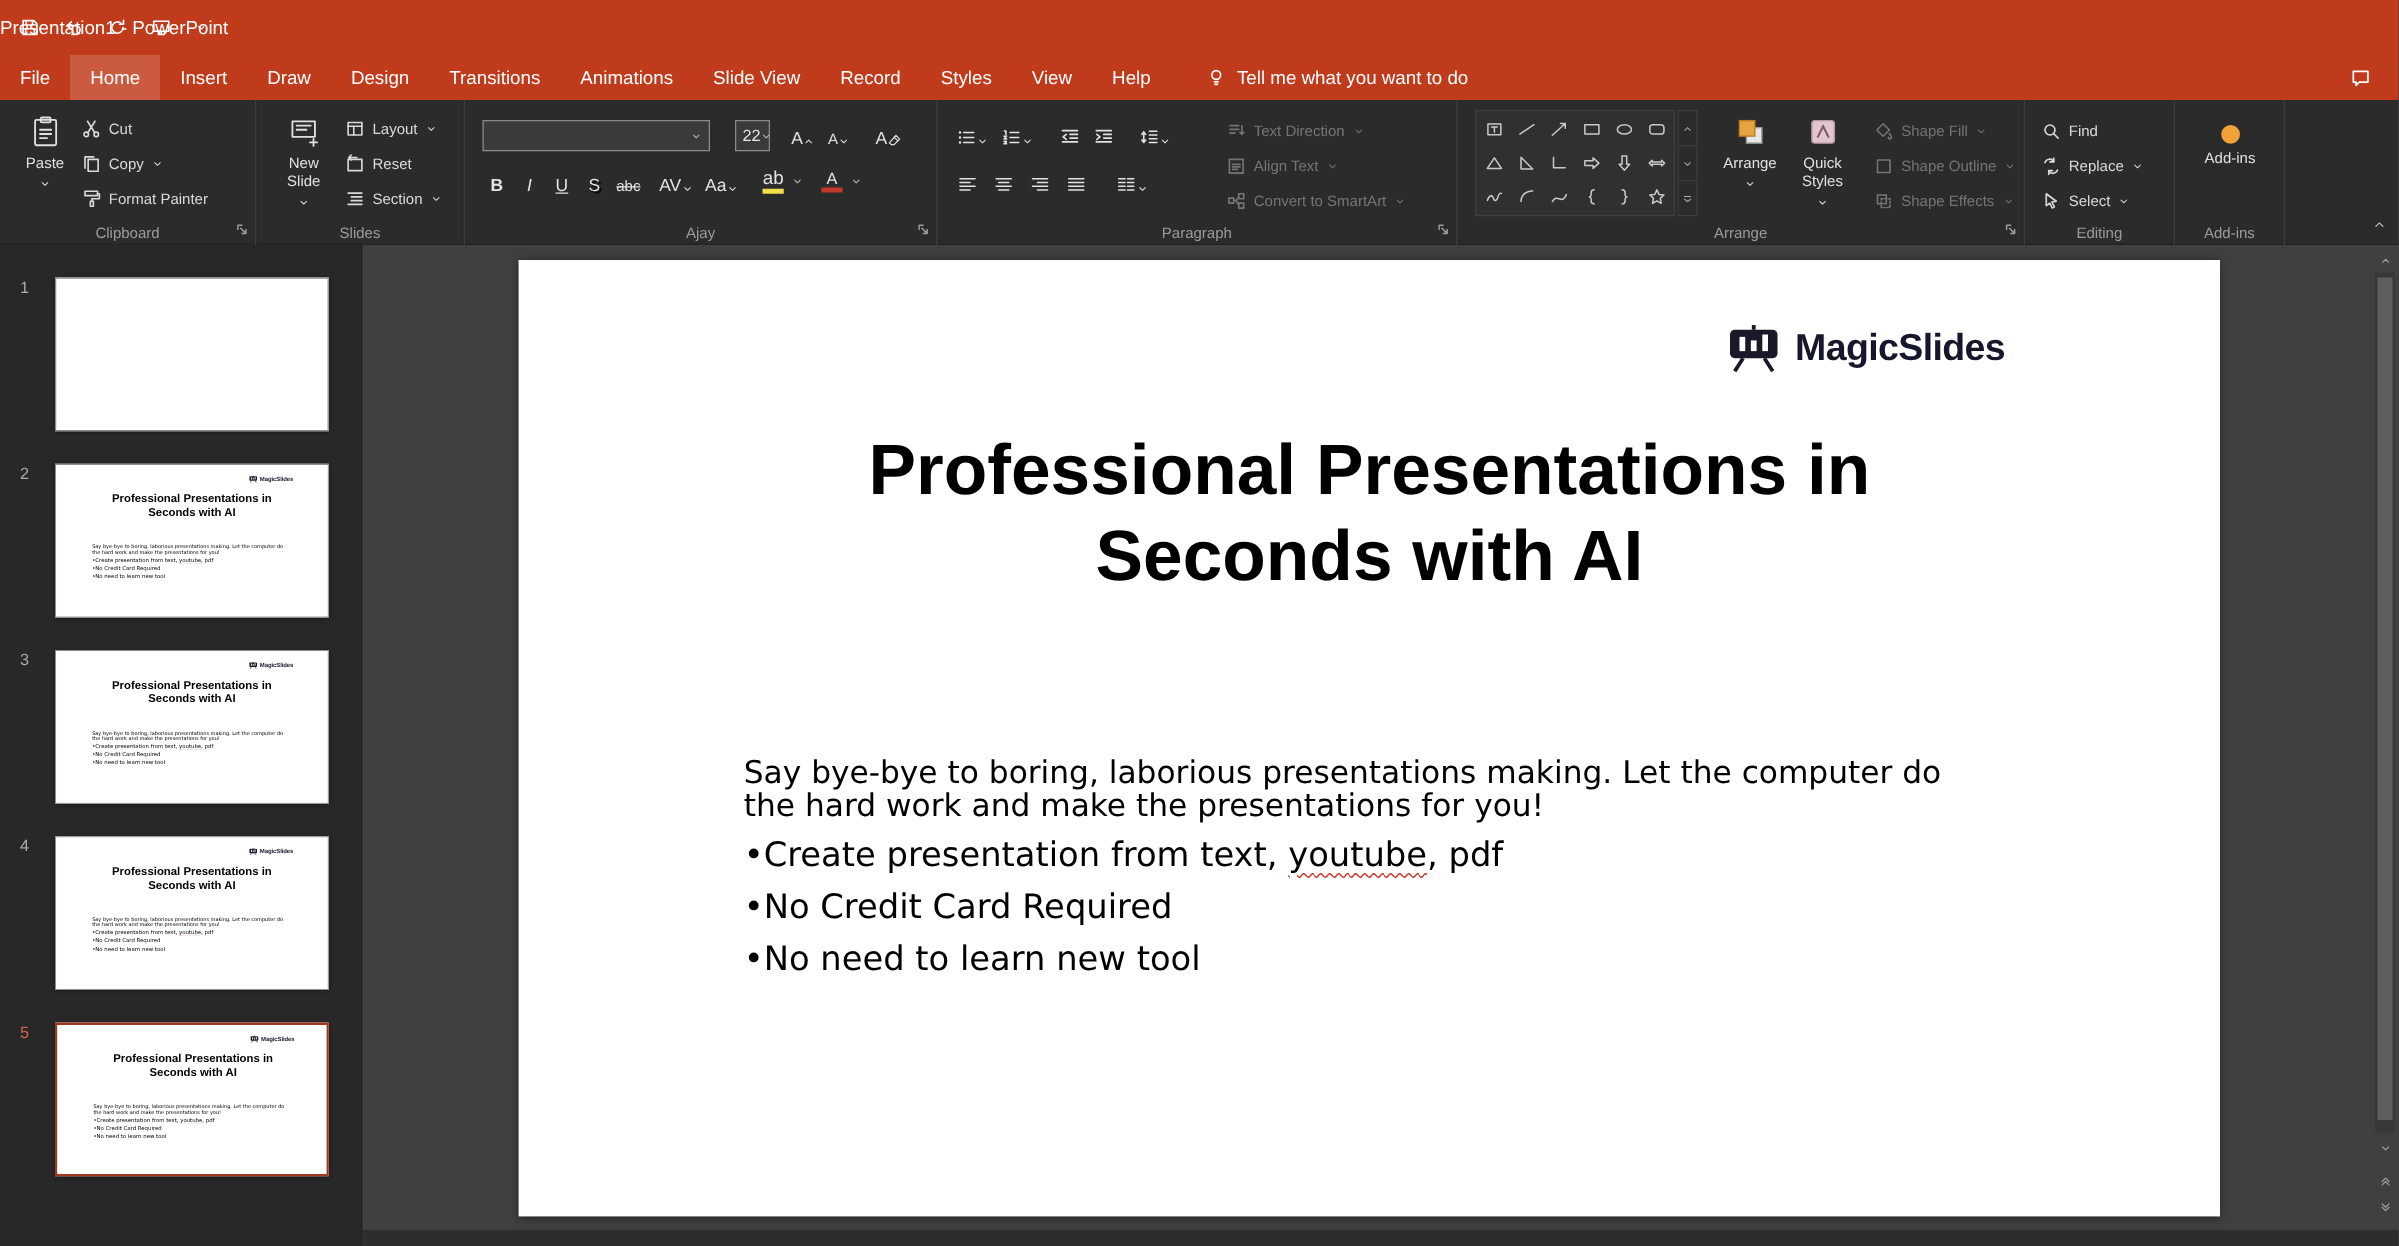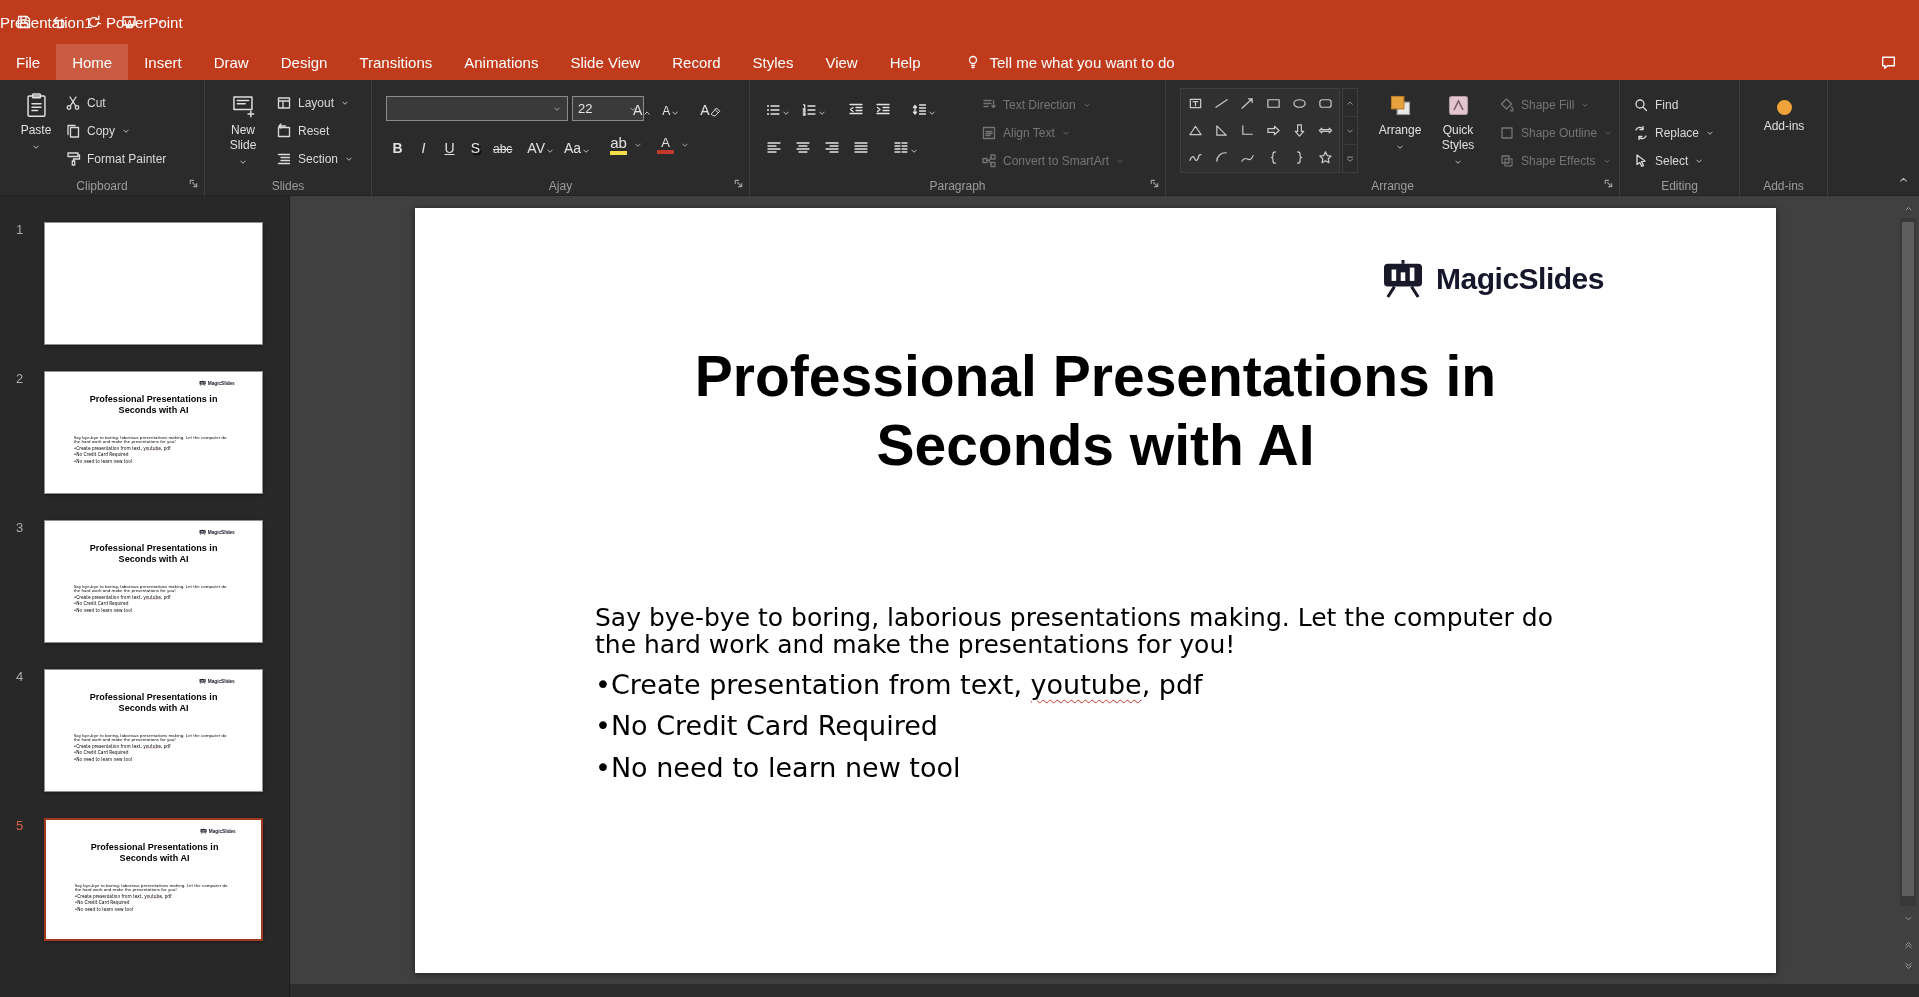--- a/index.html
+++ b/index.html
@@ -479,21 +479,21 @@
 
     <div class="rgroup" style="left:372px;width:378px">
       <div class="combo" style="left:14px;top:16px;width:182px">
         <span></span>
         <span class="ico c10">
             <svg class="sico">
               <use href="#i-chev"></use>
             </svg>
           </span>
       </div>
-      <div class="combo" style="left:200px;top:16px;width:72px">
+      <div class="combo" style="left:216px;top:16px;width:28px">
         <span>22</span>
         <span class="ico c10">
             <svg class="sico">
               <use href="#i-chev"></use>
             </svg>
           </span>
       </div>
       <div class="fontrow" style="left:258px;top:14px;gap:4px">
         <span class="fbtn">
             <span>A</span>

